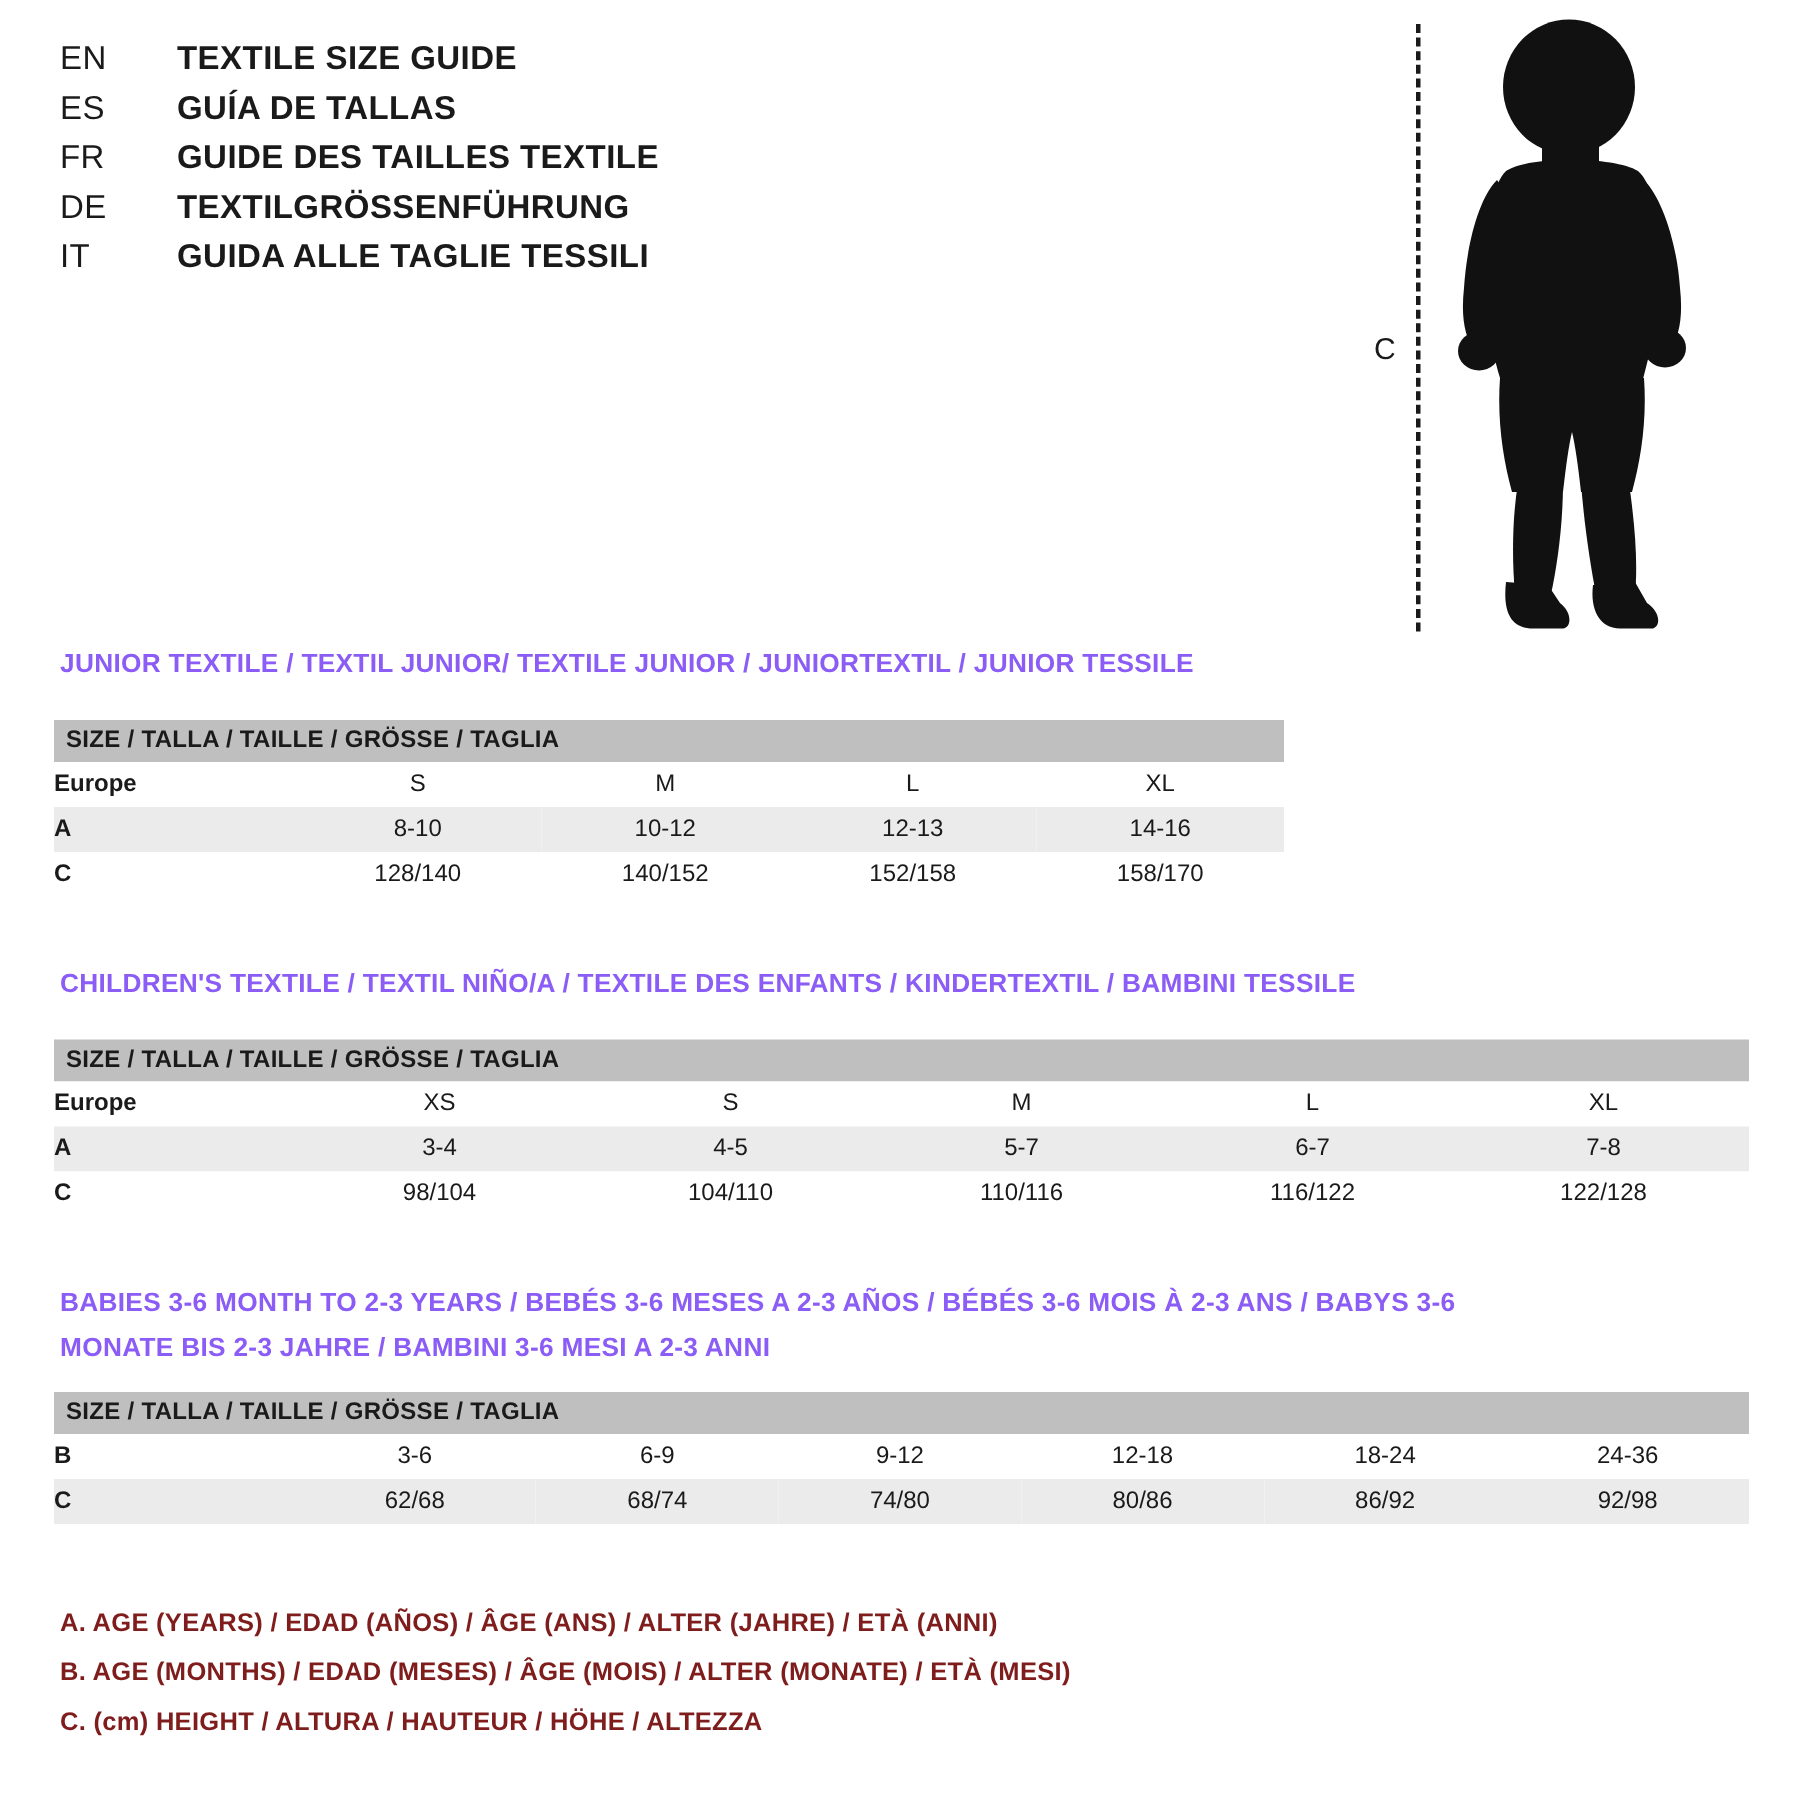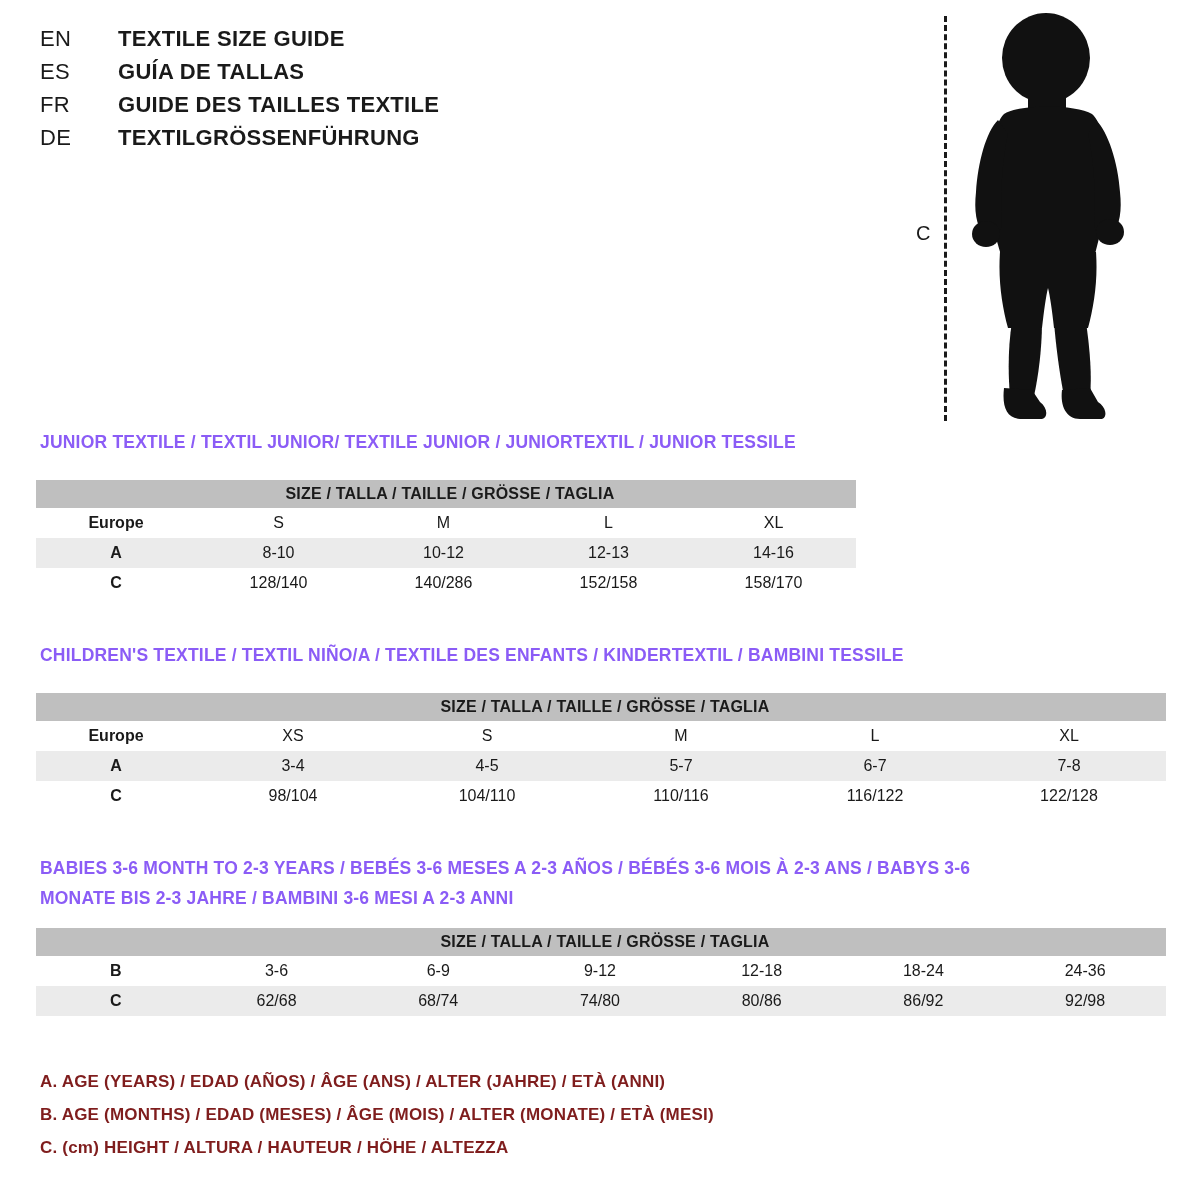--- a/index.html
+++ b/index.html
@@ -87,21 +87,20 @@
     position: absolute;
     left: 36px;
     border-collapse: collapse;
     font-size: 16px;
   }
   .tbl td {
     padding: 0;
     height: 30px;
     vertical-align: middle;
     color: #1a1a1a;
-    text-align: center;
   }
   .hdr-bar td {
     background: #bfbfbf;
     font-weight: bold;
     font-size: 16px;
     padding-left: 8px;
     letter-spacing: 0.2px;
     height: 28px;
   }
   .row-white td { background: #ffffff; }
@@ -142,20 +141,24 @@
     <span class="lang-code">ES</span>
     <span class="lang-title">GUÍA DE TALLAS</span>
   </div>
   <div class="lang-row">
     <span class="lang-code">FR</span>
     <span class="lang-title">GUIDE DES TAILLES TEXTILE</span>
   </div>
   <div class="lang-row">
     <span class="lang-code">DE</span>
     <span class="lang-title">TEXTILGRÖSSENFÜHRUNG</span>
+  </div>
+  <div class="lang-row">
+    <span class="lang-code">IT</span>
+    <span class="lang-title">GUIDA ALLE TAGLIE TESSILI</span>
   </div>
 </div>
 
 <div class="figure-area">
   <div class="dash-line"></div>
   <div class="c-label">C</div>
   <svg class="silhouette" width="210" height="415" viewBox="0 0 210 415">
     <g fill="#111111">
 
       <ellipse cx="100" cy="48" rx="44" ry="45"></ellipse>
@@ -217,21 +220,21 @@
   <tr class="row-grey">
     <td class="lbl">A</td>
     <td class="val">8-10</td>
     <td class="val">10-12</td>
     <td class="val">12-13</td>
     <td class="val">14-16</td>
   </tr>
   <tr class="row-white">
     <td class="lbl">C</td>
     <td class="val">128/140</td>
-    <td class="val">140/286</td>
+    <td class="val">140/152</td>
     <td class="val">152/158</td>
     <td class="val">158/170</td>
   </tr>
 </tbody>
   </table>
 
 <div class="section-title" style="top:645px;">CHILDREN'S TEXTILE / TEXTIL NIÑO/A / TEXTILE DES ENFANTS / KINDERTEXTIL / BAMBINI TESSILE</div>
 
 <table class="tbl" style="top:693px; width:1130px;">
   <tbody>

